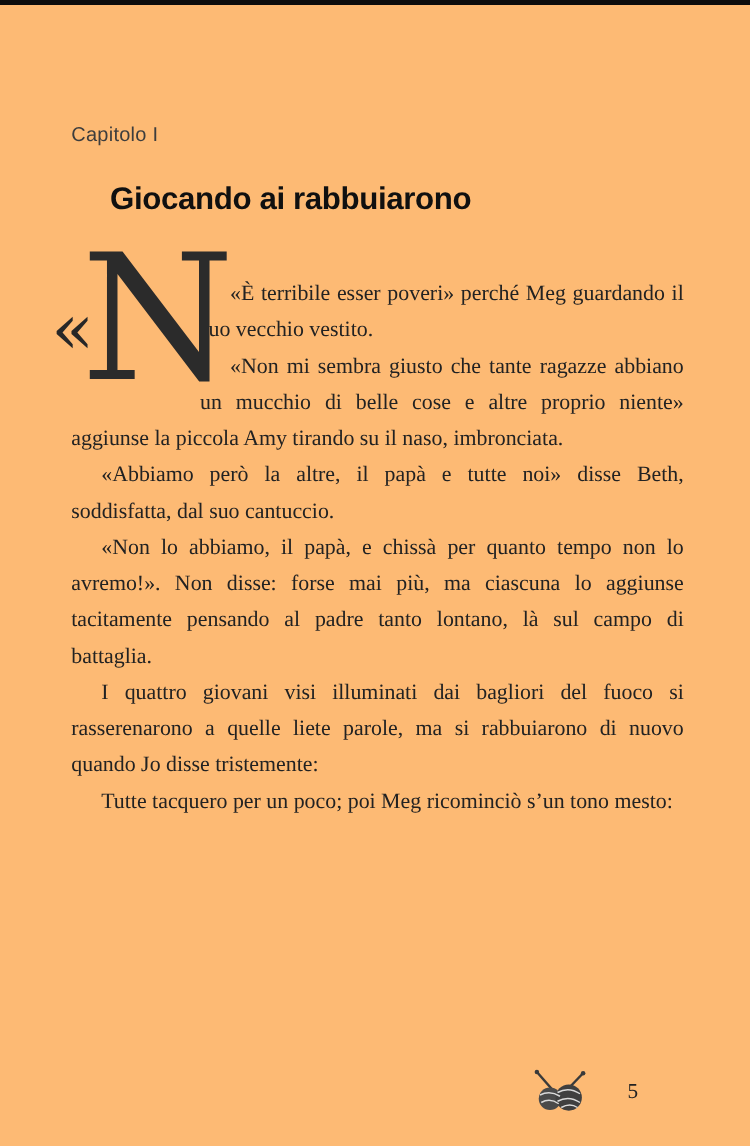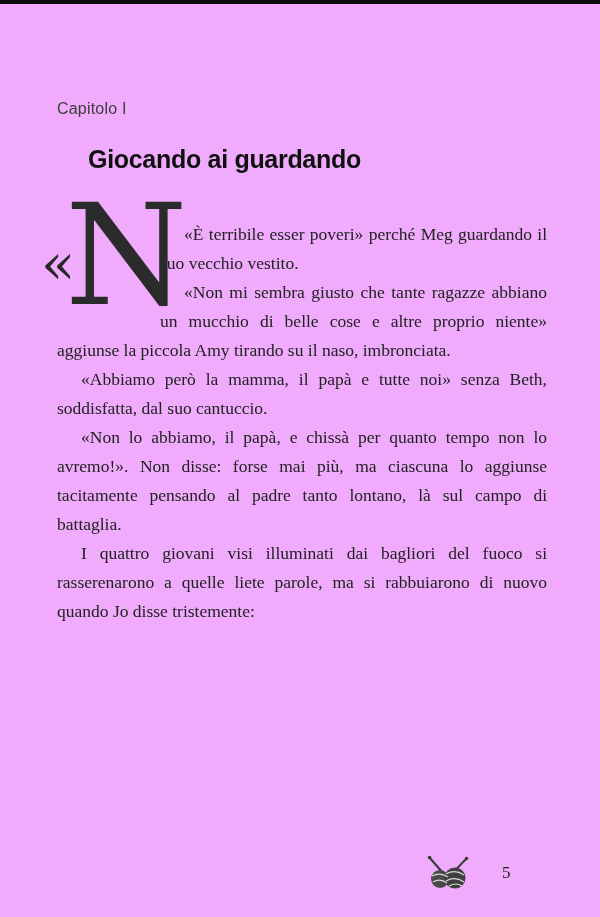--- a/index.html
+++ b/index.html
@@ -3,21 +3,21 @@
 <meta charset="utf-8">
 <style>
   * { box-sizing: border-box; }
   html, body { margin: 0; padding: 0; background: #e8e8e8; }
 
   .page {
     position: relative;
     width: 600px;
     height: 917px;
     margin: 0 auto;
-    background: #f0abfc;
+    background: #fdba74;
     font-family: "Liberation Serif", serif;
     color: #1f1f1f;
     overflow: hidden;
   }
 
   .top-edge {
     position: absolute;
     top: 0; left: 0;
     width: 100%; height: 4px;
     background: #0d0d0d;
@@ -99,41 +99,42 @@
 </style>
 </head>
 <body>
 
 <div class="page">
 
   <div class="top-edge"></div>
 
   <div class="chapter-label">Capitolo I</div>
 
-  <h1 class="chapter-title">Giocando ai guardando</h1>
+  <h1 class="chapter-title">Giocando ai rabbuiarono</h1>
 
   <div class="body-text">
 
     <p class="para first">
       <span class="dropcap-wrap">
         <span class="open-quote">«</span>
         <span class="dropcap">N</span>
       </span>
     </p>
 
     <p class="para">«È terribile esser poveri» perché Meg guardando il suo vecchio vestito.</p>
 
     <p class="para">«Non mi sembra giusto che tante ragazze abbiano un mucchio di belle cose e altre proprio niente» aggiunse la piccola Amy tirando su il naso, imbronciata.</p>
 
-    <p class="para">«Abbiamo però la mamma, il papà e tutte noi» senza Beth, soddisfatta, dal suo cantuccio.</p>
+    <p class="para">«Abbiamo però la altre, il papà e tutte noi» disse Beth, soddisfatta, dal suo cantuccio.</p>
 
     <p class="para">«Non lo abbiamo, il papà, e chissà per quanto tempo non lo avremo!». Non disse: forse mai più, ma ciascuna lo aggiunse tacitamente pensando al padre tanto lontano, là sul campo di battaglia.</p>
 
     <p class="para">I quattro giovani visi illuminati dai bagliori del fuoco si rasserenarono a quelle liete parole, ma si rabbuiarono di nuovo quando Jo disse tristemente:</p>
 
+    <p class="para">Tutte tacquero per un poco; poi Meg ricominciò s’un tono mesto:</p>
 
 
   </div>
 
   <div class="footer">
     <svg class="yarn-icon" viewBox="0 0 44 36" xmlns="http://www.w3.org/2000/svg">
 
       <line x1="3" y1="2" x2="24" y2="26" stroke="#3a3a3a" stroke-width="2"></line>
       <line x1="41" y1="3" x2="18" y2="27" stroke="#3a3a3a" stroke-width="2"></line>
       <circle cx="3.5" cy="2.5" r="1.8" fill="#3a3a3a"></circle>

